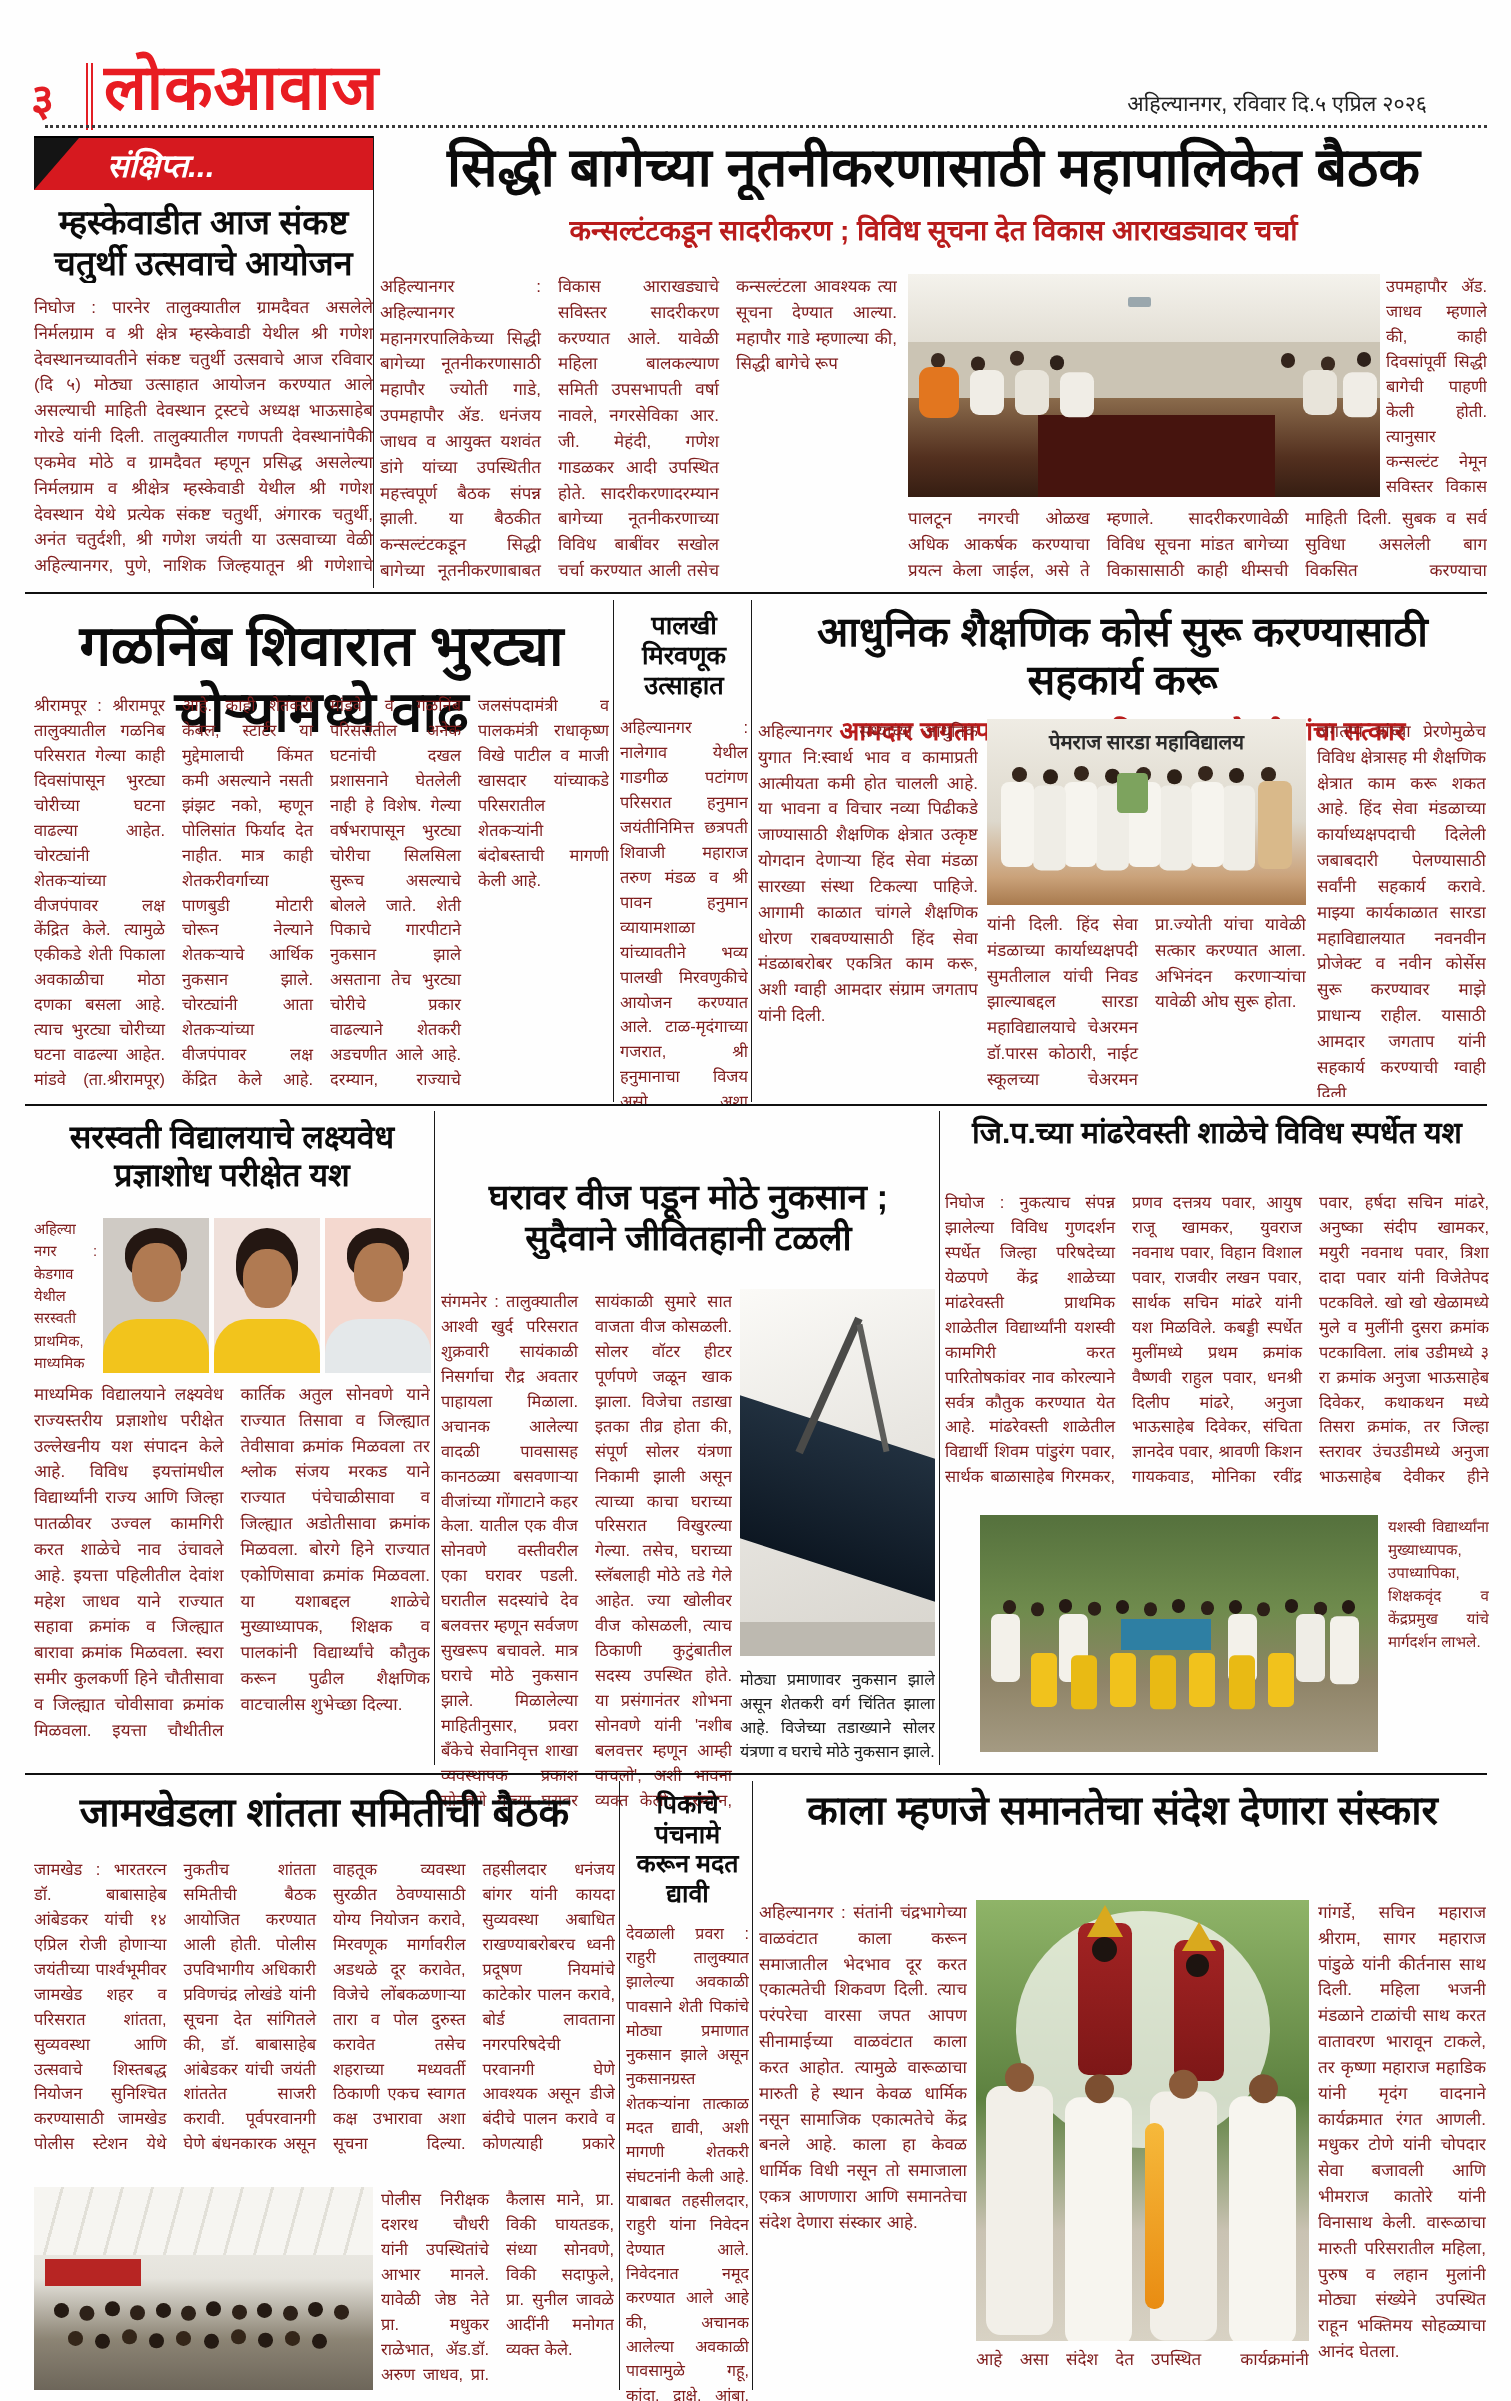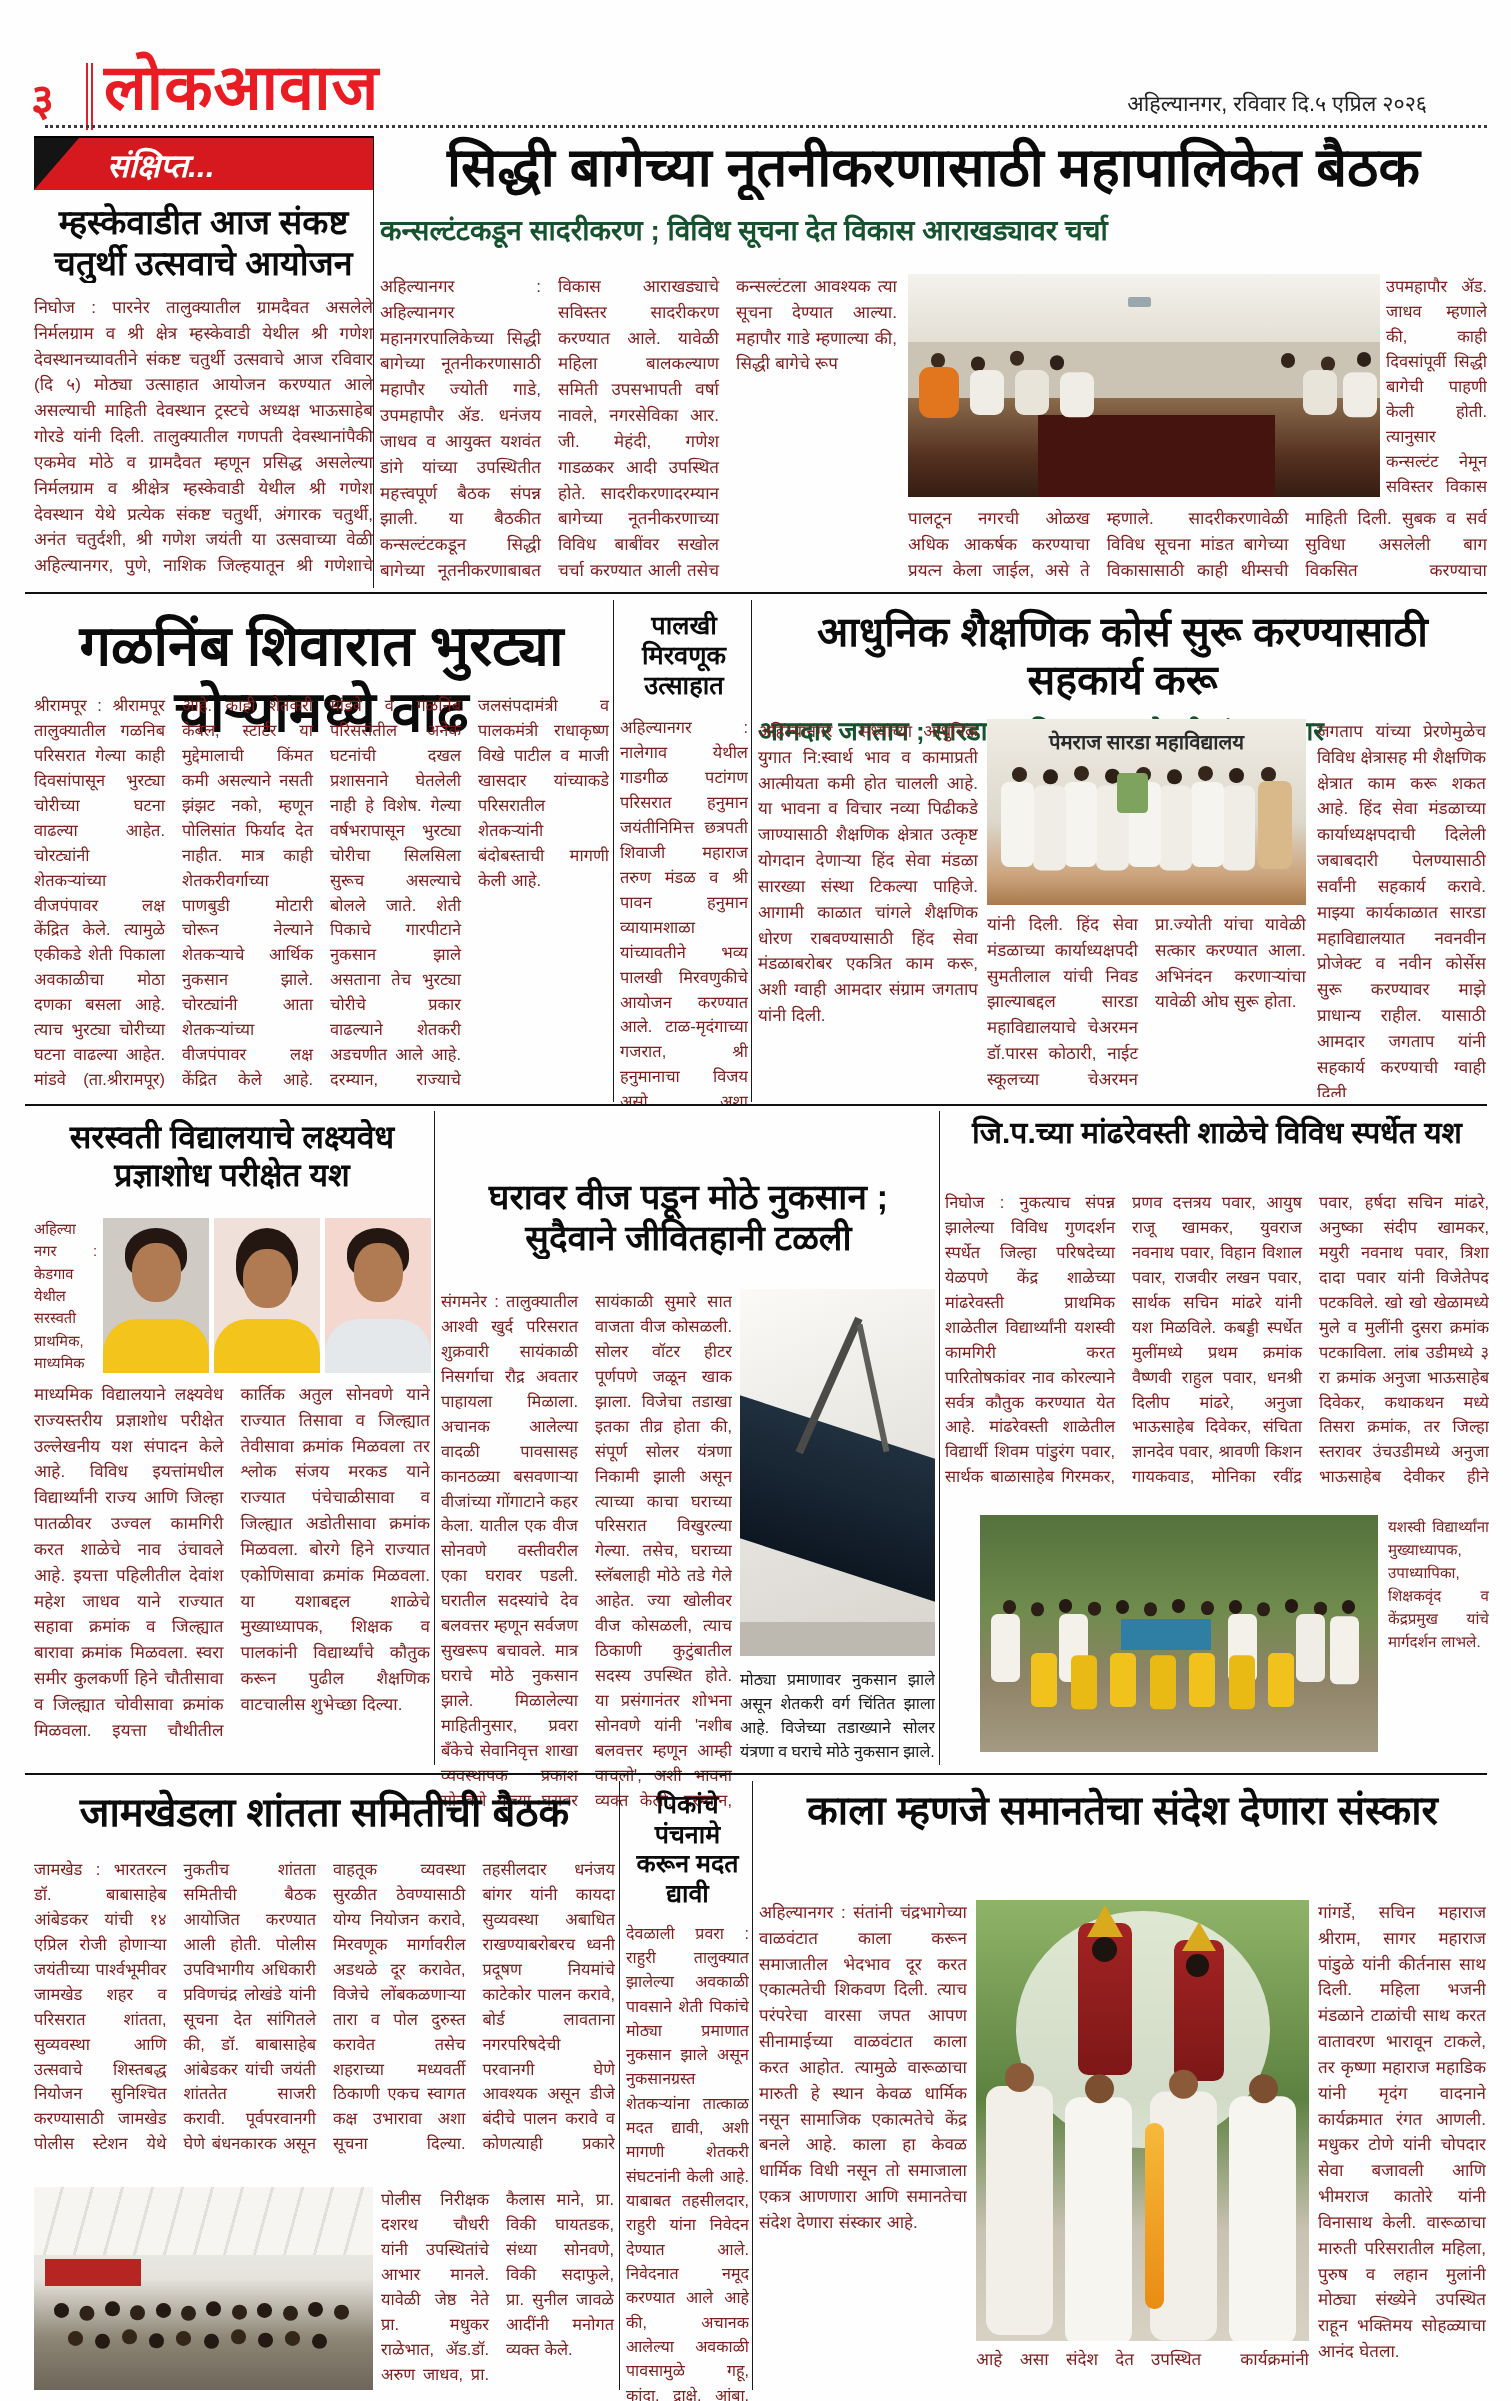--- a/index.html
+++ b/index.html
@@ -1,20 +1,20 @@
 <!DOCTYPE html>
 <html style="font-size:9px"><head>
 <meta charset="utf-8">
 <style>
   html,body{margin:0;padding:0;background:#888;}
   .page{position:relative;width:1512px;height:2401px;background:#fefefe;
         font-family:"Liberation Sans","DejaVu Sans",sans-serif;color:#151515;overflow:hidden;margin:0 auto;}
   .abs{position:absolute;}
   .hl{font-weight:700;color:#0b0b0b;text-align:center;line-height:1.18;overflow:hidden;}
-  .sub{font-weight:700;color:#14532d;line-height:1.25;overflow:hidden;}
+  .sub{font-weight:700;color:#b91c1c;text-align:center;line-height:1.25;overflow:hidden;}
   .body-txt{font-size:17px;line-height:1.52;text-align:justify;color:#7f1d1d;overflow:hidden;word-spacing:0.6px;}
   .cols2{column-count:2;column-gap:17px;column-fill:auto;height:100%;}
   .cols3{column-count:3;column-gap:17px;column-fill:auto;height:100%;}
   .cols4{column-count:4;column-gap:17px;column-fill:auto;height:100%;}
   .vrule{position:absolute;width:0;border-left:1.1px solid #1a1a1a;}
   .hrule{position:absolute;border-top:2.3px solid #101010;height:0;}
   .dotrule{position:absolute;border-top:3.4px dotted #3a3a3a;height:0;}
   
   .pageno{font-size:44px;font-weight:700;color:#e31e24;}
   .redbars{width:3.4px;border-left:2.8px solid #e31e24;border-right:2.8px solid #e31e24;height:67px;}

